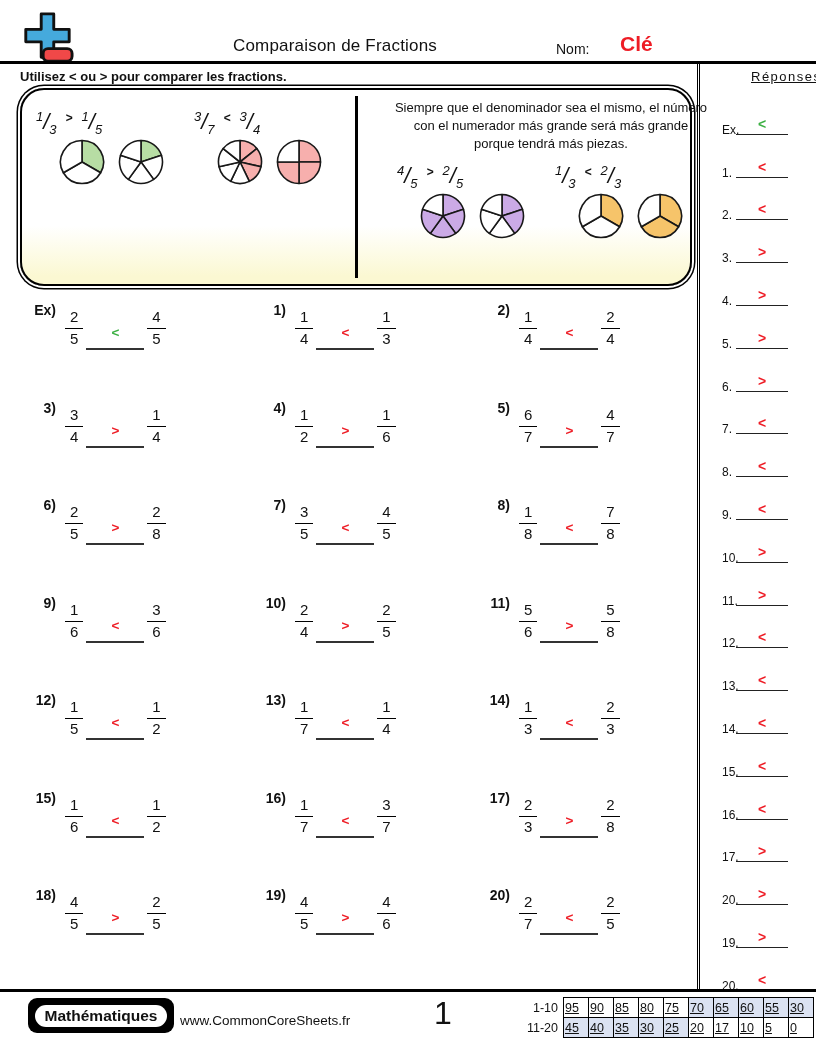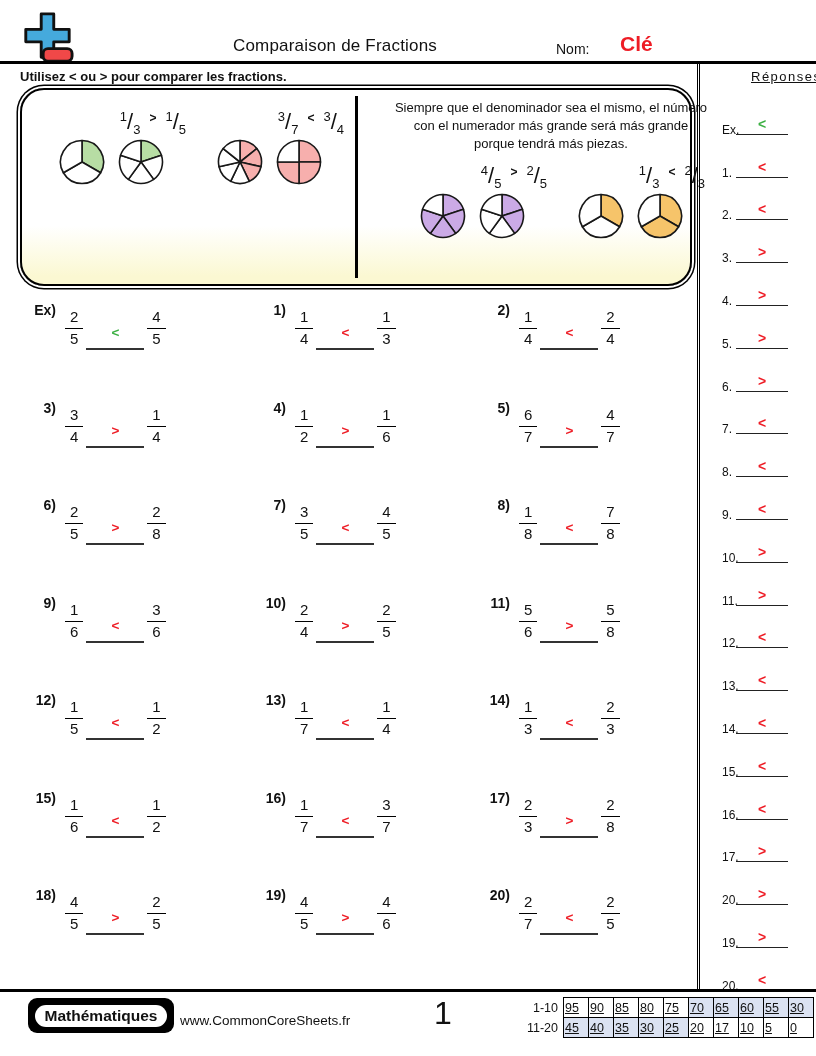--- a/index.html
+++ b/index.html
@@ -24,21 +24,21 @@
     border:2.5px solid #000; border-radius:24px;
     box-shadow:0 0 0 2px #fff, 0 0 0 3.5px #000;
     background:linear-gradient(180deg,#fff 70%, var(--band) 96%);
   }
   .info-divider { position:absolute; left:333px; top:6px; bottom:6px; width:3px; background:#000; }
   .panel { position:absolute; top:9px; width:316px; }
   .panel-left { left:10px; }
   .panel-right { left:344px;margin-left:27px; }
   .panel-text { font-size:13px; line-height:1.38; text-align:center; }
   .demo-row { display:flex; justify-content:space-around; margin-top:10px; }
-  .demo { width:150px; text-align:right; }
+  .demo { width:150px; text-align:left;font-style:italic; }
   .demo-line { font-size:14px; white-space:nowrap; }
   .demo-pies { margin-top:1px; display:flex; justify-content:center; gap:11px; }
   .pie { display:block; }
 
   
   .ifrac { display:inline-block; }
   .inum { font-size:13px; vertical-align:8px; }
   .islash { font-size:22px; font-weight:300; }
   .iden { font-size:13px; vertical-align:-5px; }
   .demo-sym { font-size:12px; font-weight:bold; margin:0 9px; vertical-align:7px; }

